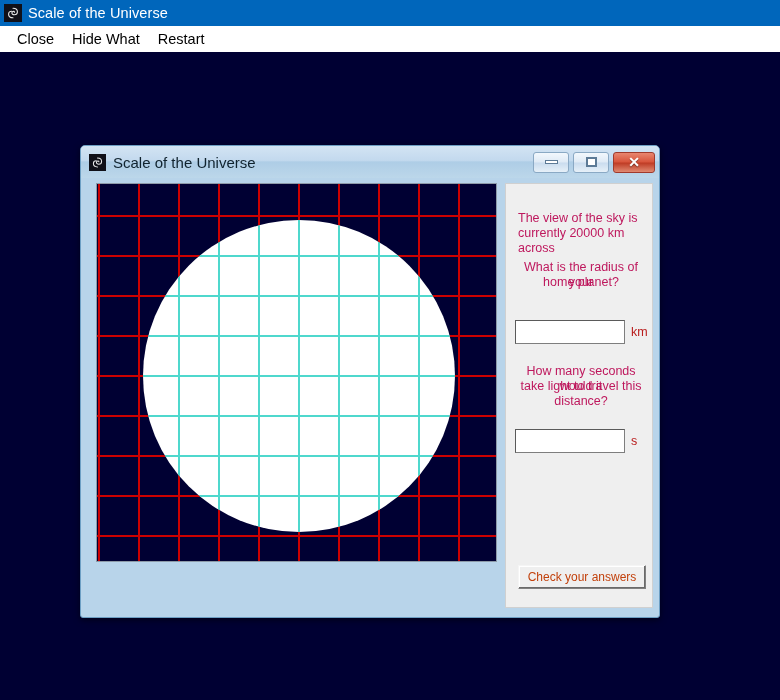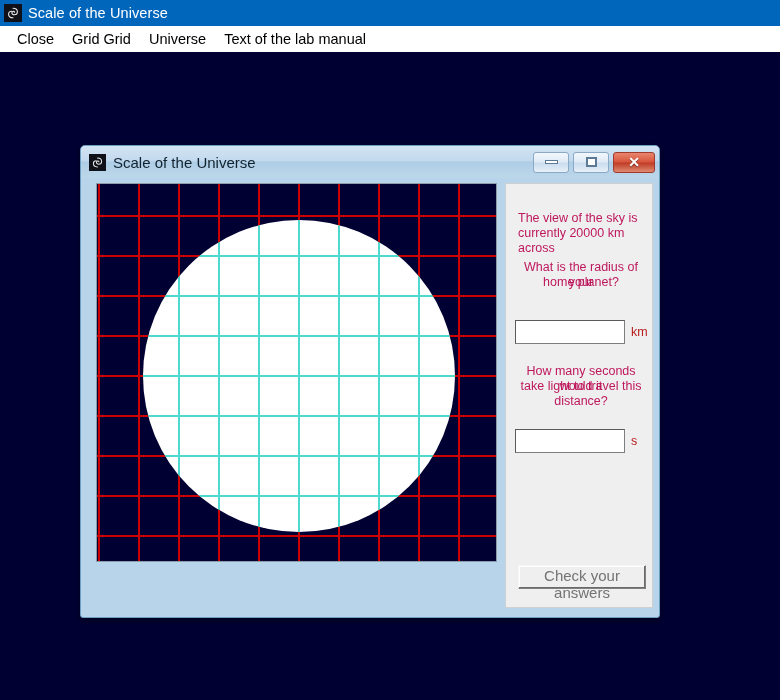--- a/index.html
+++ b/index.html
@@ -217,43 +217,42 @@
   .check-btn {
     position: absolute;
     left: 12px; top: 381px;
     width: 128px; height: 24px;
     background: #efefef;
     border: 1px solid #808080;
     border-top-color: #f5f5f5;
     border-left-color: #f5f5f5;
     box-shadow: inset -1px -1px 0 #6a6a6a, inset 1px 1px 0 #ffffff;
     font-family: "Liberation Sans", sans-serif;
-    font-size: 15px;
-    color: #737373;
+    font-size: 12px;
+    color: #c2410c;
     cursor: default;
   }
 </style>
 </head>
 <body>
 
 <div class="os-titlebar">
   <span class="os-titlebar-icon">
     <svg width="14" height="14" viewBox="0 0 14 14">
       <path d="M7 2.2c2.6 0 4.4 1.6 4.4 3.6 0 1.8-1.4 3-3.1 3-1.4 0-2.4-.8-2.4-1.9 0-.9.7-1.5 1.5-1.5.6 0 1.1.4 1.1.9" stroke="#e8e8e8" stroke-width="1.1" fill="none" stroke-linecap="round"></path>
       <path d="M7 11.8c-2.6 0-4.4-1.6-4.4-3.6 0-1.8 1.4-3 3.1-3" stroke="#e8e8e8" stroke-width="1.1" fill="none" stroke-linecap="round"></path>
     </svg>
   </span>
   <span class="os-title-text">Scale of the Universe</span>
 </div>
 
 <div class="os-menubar">
   <div class="menu-item">Close</div>
-  <div class="menu-item">Grid Grid</div>
-  <div class="menu-item">Universe</div>
-  <div class="menu-item">Text of the lab manual</div>
+  <div class="menu-item">Hide What</div>
+  <div class="menu-item">Restart</div>
 </div>
 
 <div class="desktop">
 
   <div class="app-window">
 
     <div class="app-titlebar">
       <span class="app-title-icon">
         <svg width="13" height="13" viewBox="0 0 14 14">
           <path d="M7 2.2c2.6 0 4.4 1.6 4.4 3.6 0 1.8-1.4 3-3.1 3-1.4 0-2.4-.8-2.4-1.9 0-.9.7-1.5 1.5-1.5.6 0 1.1.4 1.1.9" stroke="#e8e8e8" stroke-width="1.1" fill="none" stroke-linecap="round"></path>

